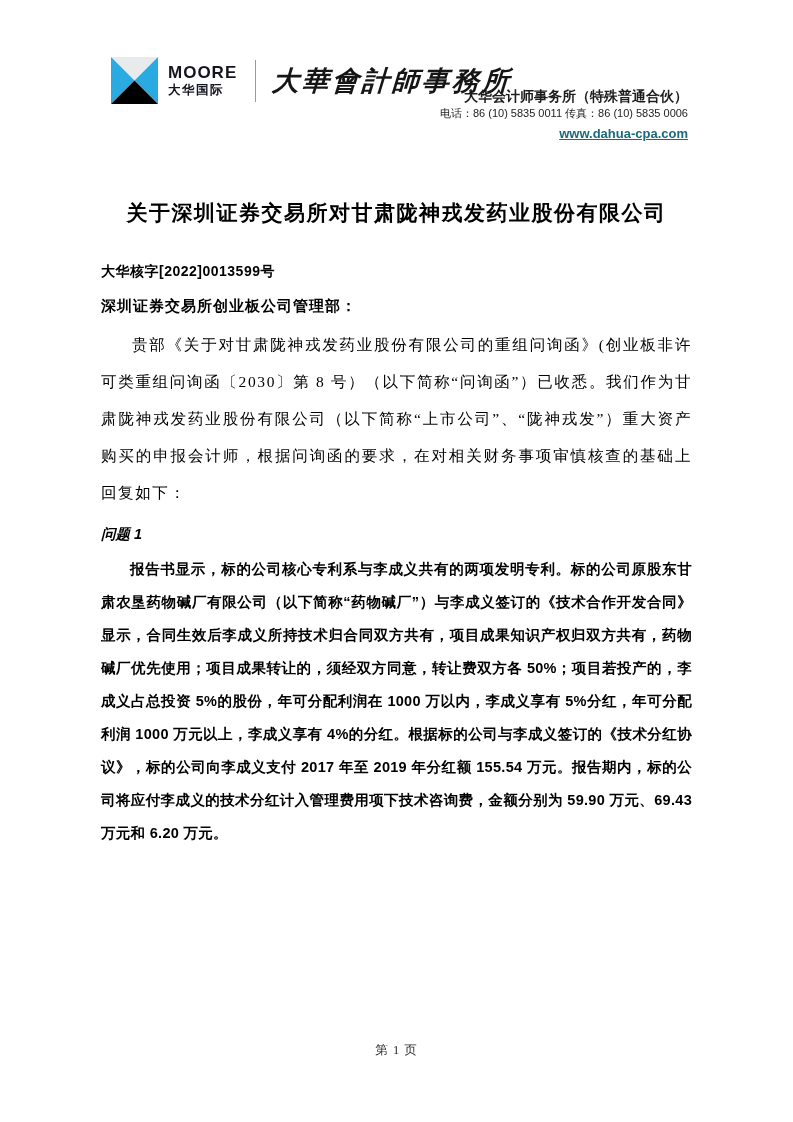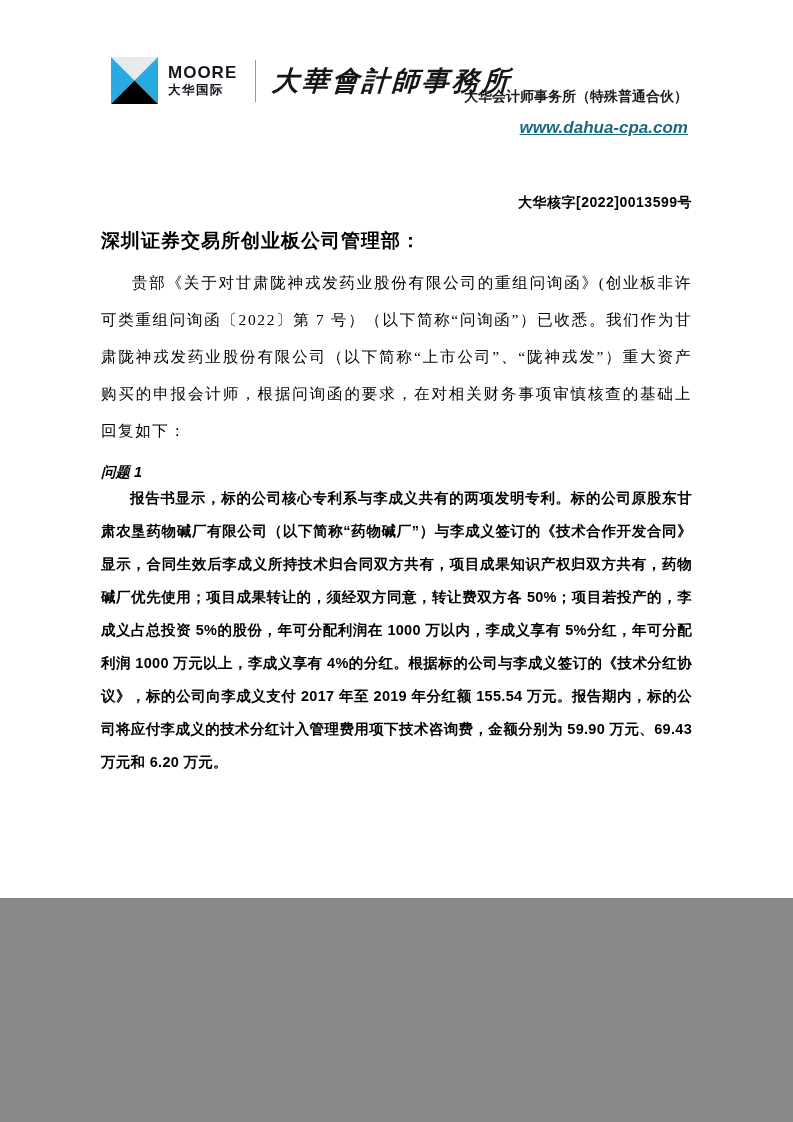--- a/index.html
+++ b/index.html
@@ -1,18 +1,18 @@
 <!DOCTYPE html>
 <html><head>
 <meta charset="utf-8">
 <style>
   * { margin: 0; padding: 0; box-sizing: border-box; }
   html, body { background: #888; }
   .page {
-    width: 793px; height: 898px;
+    width: 793px; height: 1122px;
     margin: 0 auto;
     background: #fff;
     position: relative;
     overflow: hidden;
     font-family: "Liberation Serif", "DejaVu Serif", serif;
     color: #111;
   }
   .content { position: absolute; left: 101px; right: 101px; top: 0; }
 
   
@@ -44,58 +44,58 @@
   }
   .address-block {
     position: absolute; right: 4px; top: 88px;
     text-align: right;
     font-family: "Liberation Sans", "DejaVu Sans", sans-serif;
     font-size: 11px; line-height: 16.5px; color: #1c1c1c;
     white-space: nowrap;
   }
   .address-block .firm { font-weight: bold; font-size: 14px; }
   .website {
-    display: inline-block; margin-top: 15px;
-    color: #1a6a7d; font-style: italic; font-weight: bold;
-    text-decoration: underline; font-size: 17px;
+    display: inline-block; margin-top: 5px;
+    color: #1a6a7d; font-weight: bold;
+    text-decoration: underline; font-size: 13px;
     cursor: pointer;
   }
 
   
   .doc-title {
     margin-top: 22px;
     text-align: center; font-weight: bold;
     font-size: 21px; line-height: 47px; letter-spacing: 1.5px;
     color: #000;
   }
   .ref-no {
     margin-top: 26px;
-    text-align: right; font-weight: bold;
+    text-align: left; font-weight: bold;
     font-family: "Liberation Sans", "DejaVu Sans", sans-serif;
     font-size: 14px; letter-spacing: 0.5px; color: #000;
   }
   .salutation {
     margin-top: 16px;
-    font-weight: bold; font-size: 19px; letter-spacing: 1px; color: #000;
+    font-weight: bold; font-size: 15px; letter-spacing: 1px; color: #000;
   }
 
   
   .para {
     margin-top: 10px;
     font-size: 15.5px; line-height: 37px;
     text-align: justify; text-indent: 2em;
     letter-spacing: 1.6px; color: #000;
   }
   .q-heading {
     margin-top: 14px;
     font-family: "Liberation Sans", "DejaVu Sans", sans-serif;
     font-weight: bold; font-size: 14.5px; color: #000; font-style: italic;
   }
   .q-para {
-    margin-top: 0;
+    margin-top: 9px;
     font-family: "Liberation Sans", "DejaVu Sans", sans-serif;
     font-weight: bold; font-size: 14.5px; line-height: 33px;
     text-align: justify; text-indent: 2em;
     letter-spacing: 0.3px; color: #000;
   }
 
   
   .footer {
     position: absolute; left: 0; right: 0; top: 1042px;
     text-align: center; font-size: 12.5px; color: #2a2a2a;
@@ -119,31 +119,33 @@
         <div class="logo-text">
           <div class="en">MOORE</div>
           <div class="cn">大华国际</div>
         </div>
         <div class="logo-divider"></div>
         <div class="calligraphy">大華會計師事務所</div>
       </div>
 
       <div class="address-block">
         <div class="firm">大华会计师事务所（特殊普通合伙）</div>
+        <div>电话：86 (10) 5835 0011 传真：86 (10) 5835 0006</div>
         <div><span class="website">www.dahua-cpa.com</span></div>
       </div>
     </div>
 
     <div class="doc-title">
+      <div>关于深圳证券交易所对甘肃陇神戎发药业股份有限公司</div>
     </div>
 
     <div class="ref-no">大华核字[2022]0013599号</div>
 
     <div class="salutation">深圳证券交易所创业板公司管理部：</div>
 
-    <div class="para">贵部《关于对甘肃陇神戎发药业股份有限公司的重组问询函》(创业板非许可类重组问询函〔2022〕第 7 号）（以下简称“问询函”）已收悉。我们作为甘肃陇神戎发药业股份有限公司（以下简称“上市公司”、“陇神戎发”）重大资产购买的申报会计师，根据问询函的要求，在对相关财务事项审慎核查的基础上回复如下：</div>
+    <div class="para">贵部《关于对甘肃陇神戎发药业股份有限公司的重组问询函》(创业板非许可类重组问询函〔2030〕第 8 号）（以下简称“问询函”）已收悉。我们作为甘肃陇神戎发药业股份有限公司（以下简称“上市公司”、“陇神戎发”）重大资产购买的申报会计师，根据问询函的要求，在对相关财务事项审慎核查的基础上回复如下：</div>
 
     <div class="q-heading">问题 1</div>
     <div class="q-para">报告书显示，标的公司核心专利系与李成义共有的两项发明专利。标的公司原股东甘肃农垦药物碱厂有限公司（以下简称“药物碱厂”）与李成义签订的《技术合作开发合同》显示，合同生效后李成义所持技术归合同双方共有，项目成果知识产权归双方共有，药物碱厂优先使用；项目成果转让的，须经双方同意，转让费双方各 50%；项目若投产的，李成义占总投资 5%的股份，年可分配利润在 1000 万以内，李成义享有 5%分红，年可分配利润 1000 万元以上，李成义享有 4%的分红。根据标的公司与李成义签订的《技术分红协议》，标的公司向李成义支付 2017 年至 2019 年分红额 155.54 万元。报告期内，标的公司将应付李成义的技术分红计入管理费用项下技术咨询费，金额分别为 59.90 万元、69.43 万元和 6.20 万元。</div>
   </div>
 
   <div class="footer">第 1 页</div>
 </div>
 
 </body></html>

